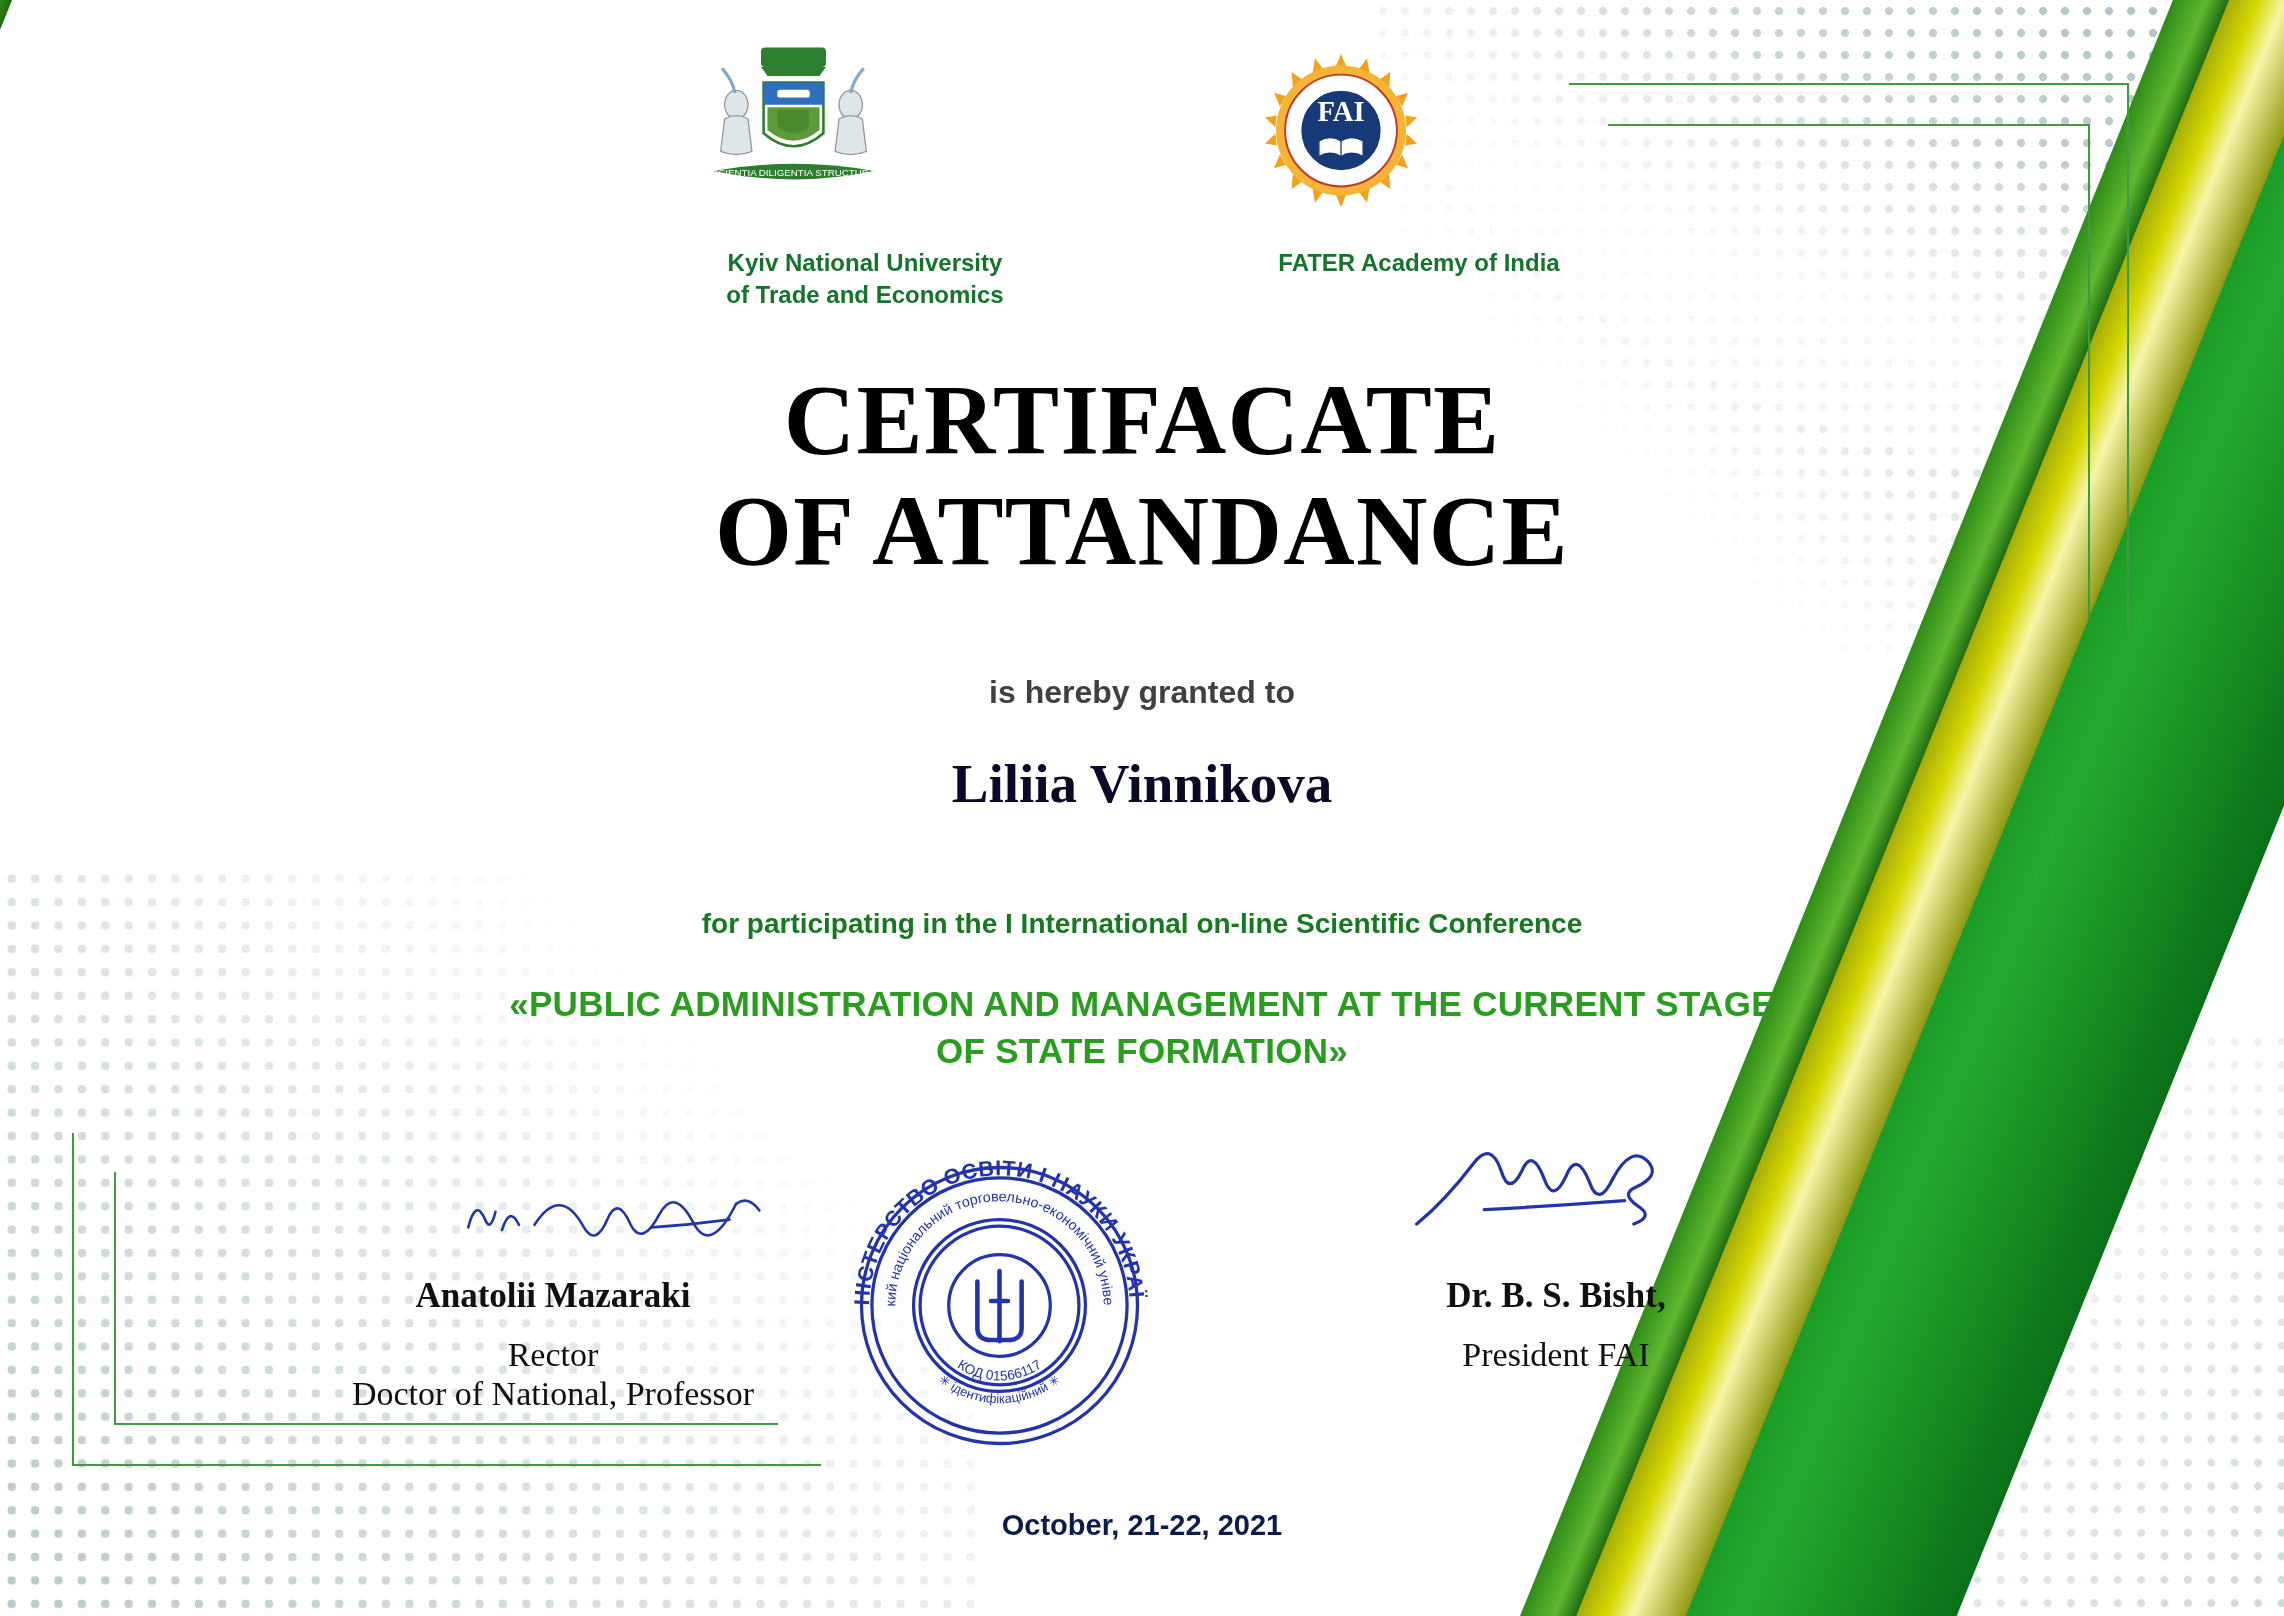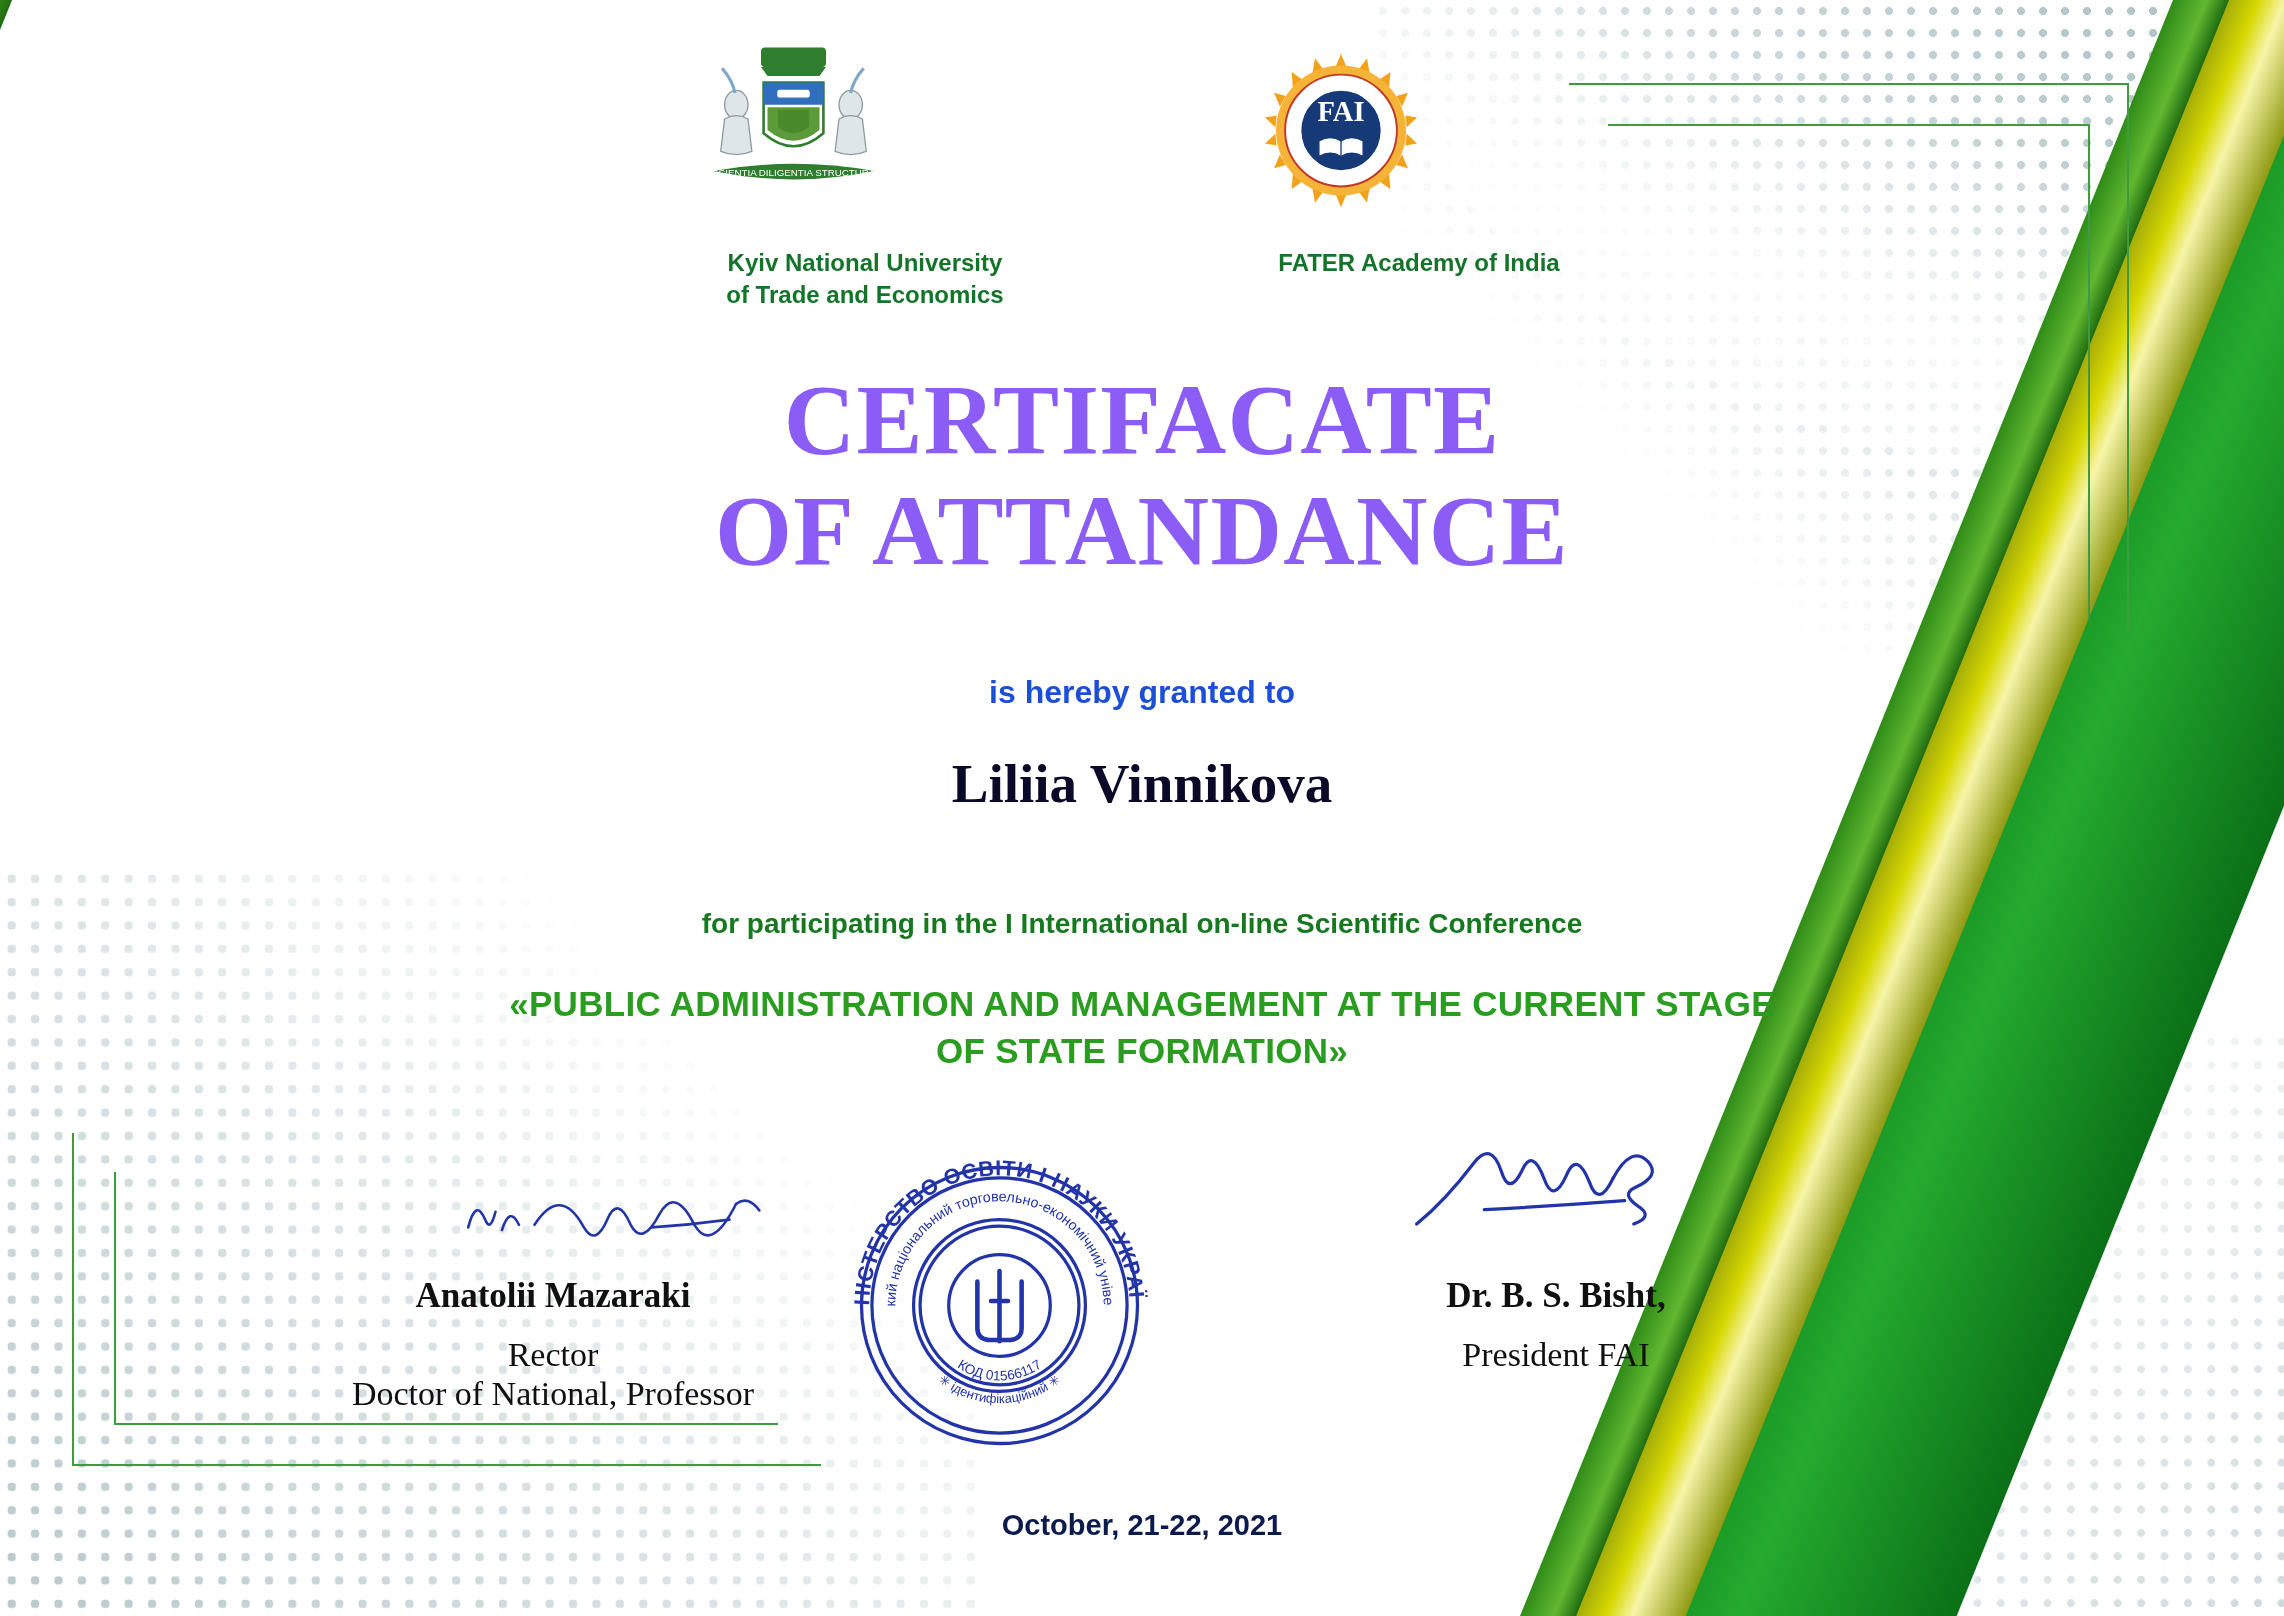--- a/index.html
+++ b/index.html
@@ -115,32 +115,32 @@
 
   .crest { height: 195px; display:flex; align-items:center; justify-content:flex-start; }
 
   h1.title {
     position: absolute;
     top: 365px;
     left: 0; right: 0;
     margin: 0;
     font-family: "Liberation Serif", serif;
     font-weight: bold;
-    color: #8b5cf6;
+    color: #000000;
     font-size: 99px;
     line-height: 1.12;
     letter-spacing: 1.3px;
   }
   .granted {
     position: absolute;
     top: 674px;
     left: 0; right: 0;
     font-size: 32px;
     font-weight: bold;
-    color: #1d4ed8;
+    color: #404040;
   }
   .recipient {
     position: absolute;
     top: 752px;
     left: 0; right: 0;
     font-family: "Liberation Serif", serif;
     font-weight: bold;
     font-size: 55px;
     color: #0a0a28;
   }

